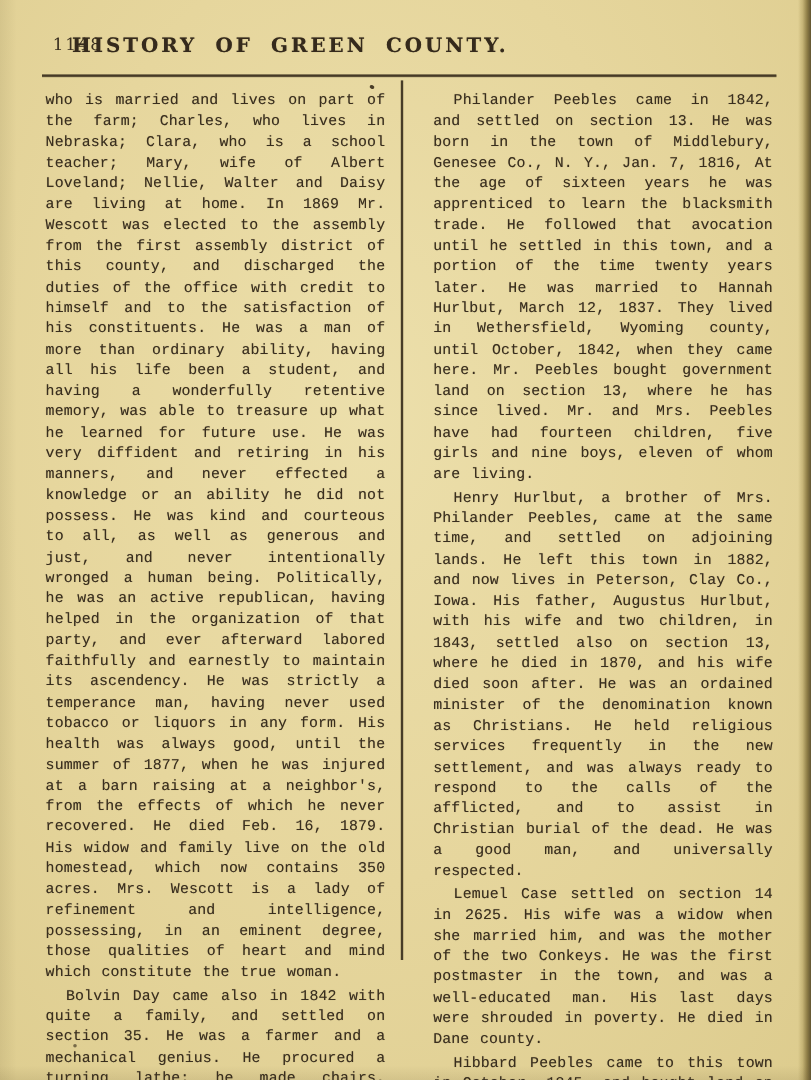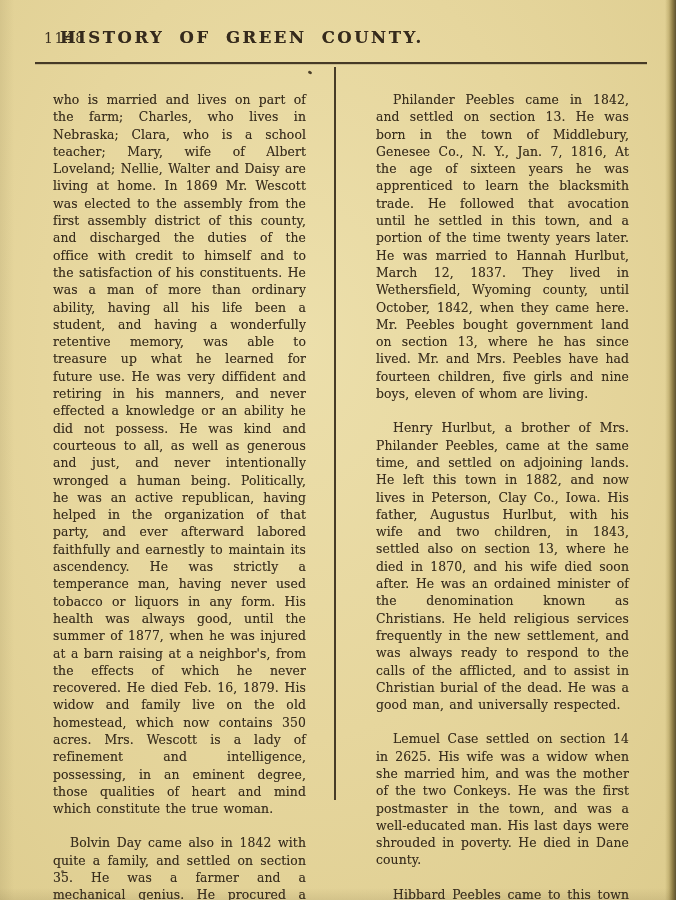--- a/index.html
+++ b/index.html
@@ -57,21 +57,21 @@
   }
   .col {
     width:287px;
     text-align:justify;
     font-size:12.4px; line-height:17.3px;
     color:#392e1e;
     word-spacing:1.3px;
     letter-spacing:0.1px;
     text-shadow:0 0 0.6px rgba(57,46,30,0.45);
   }
-  .col p { margin:17px; }
+  .col p { margin:2px;font-family:Liberation Mono, monospace; }
   .col p.indent { text-indent:17px; }
   .ink-speck {
     position:absolute; border-radius:50%;
     background:#4a3e28;
   }
   .speck-a { top:71px; left:308px; width:4px; height:3px; transform:rotate(25deg); }
   .speck-b { top:870px; left:61px; width:3px; height:3px; opacity:0.7; }
 </style>
 </head>
 <body>

